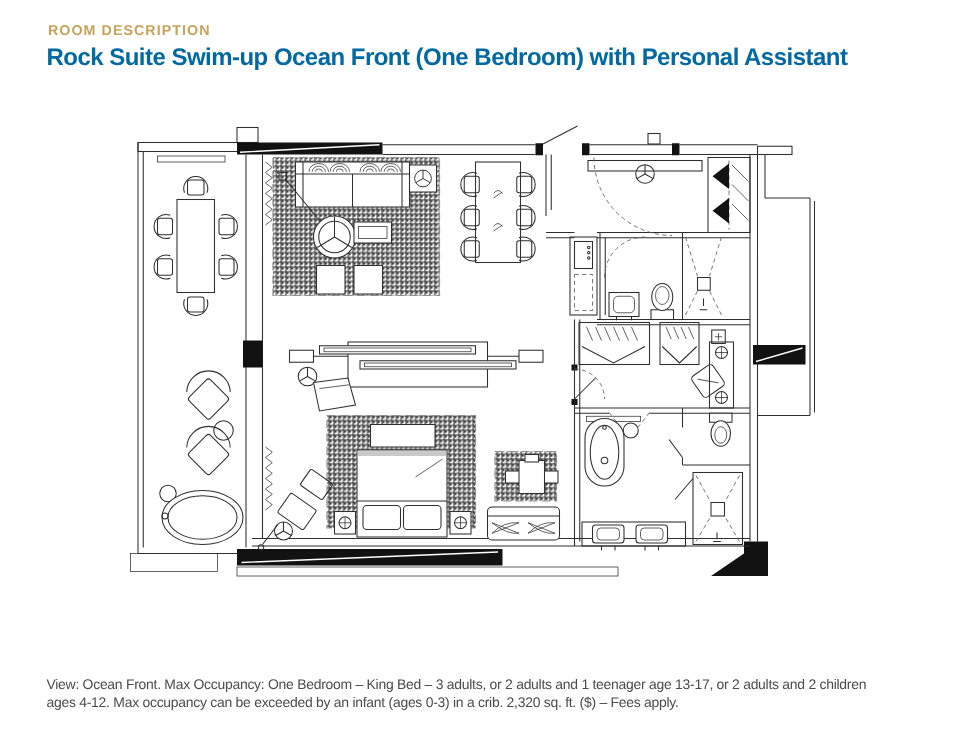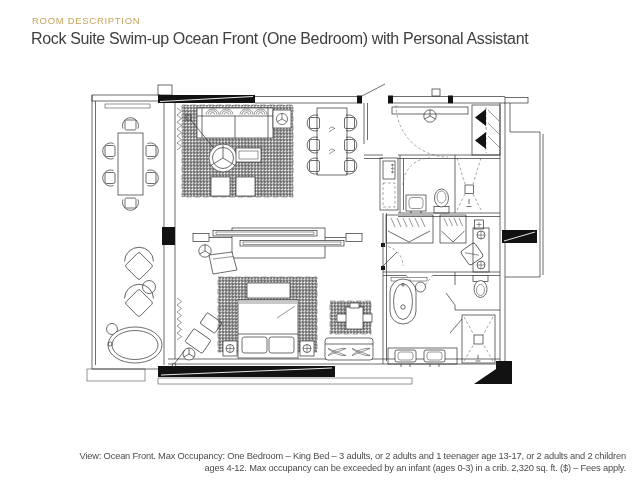--- a/index.html
+++ b/index.html
@@ -1,25 +1,25 @@
 <!DOCTYPE html>
 <html><head>
 <meta charset="utf-8">
 <style>
   html,body{margin:0;padding:0;background:#fff;}
   body{width:640px;height:486px;position:relative;overflow:hidden;
        font-family:"Liberation Sans","DejaVu Sans",sans-serif;}
-  .eyebrow{position:absolute;left:32px;top:15px;font-size:9.5px;font-weight:400;
+  .eyebrow{position:absolute;left:32px;top:15px;font-size:9.5px;font-weight:700;
            letter-spacing:.7px;color:#c6a35a;}
-  .title{position:absolute;left:31px;top:30px;font-size:16px;font-weight:400;
-         letter-spacing:-.35px;color:#404040;white-space:nowrap;}
+  .title{position:absolute;left:31px;top:30px;font-size:16px;font-weight:700;
+         letter-spacing:-.35px;color:#0369a1;white-space:nowrap;}
   .plan-wrap{position:absolute;left:85px;top:82px;width:460px;height:350px;}
   .caption{position:absolute;left:31px;top:450px;width:595px;font-size:9.3px;
            letter-spacing:-.18px;line-height:1.3;color:#4b4b4b;}
-  .caption div{white-space:nowrap;text-align:right;}
+  .caption div{white-space:nowrap;}
   
   svg .ln, svg path, svg rect, svg circle, svg ellipse, svg polygon, svg polyline{
       stroke:#2f2f2f;stroke-width:.7;fill:none;}
   svg .blk{fill:#121212;stroke:none;}
   svg .wf{fill:#ffffff;}
   svg .gf{fill:#c9c9c9;stroke:none;}
   svg .wht{stroke:#ffffff;stroke-width:.9;fill:none;}
   svg .arc{stroke:#5a5a5a;stroke-width:.55;stroke-dasharray:2.8 2.2;fill:none;}
   svg .rug{fill:url(#stip);stroke:#8f8f8f;stroke-width:.8;stroke-dasharray:5.5 3.2;}
   svg .fine{stroke-width:.5;}

